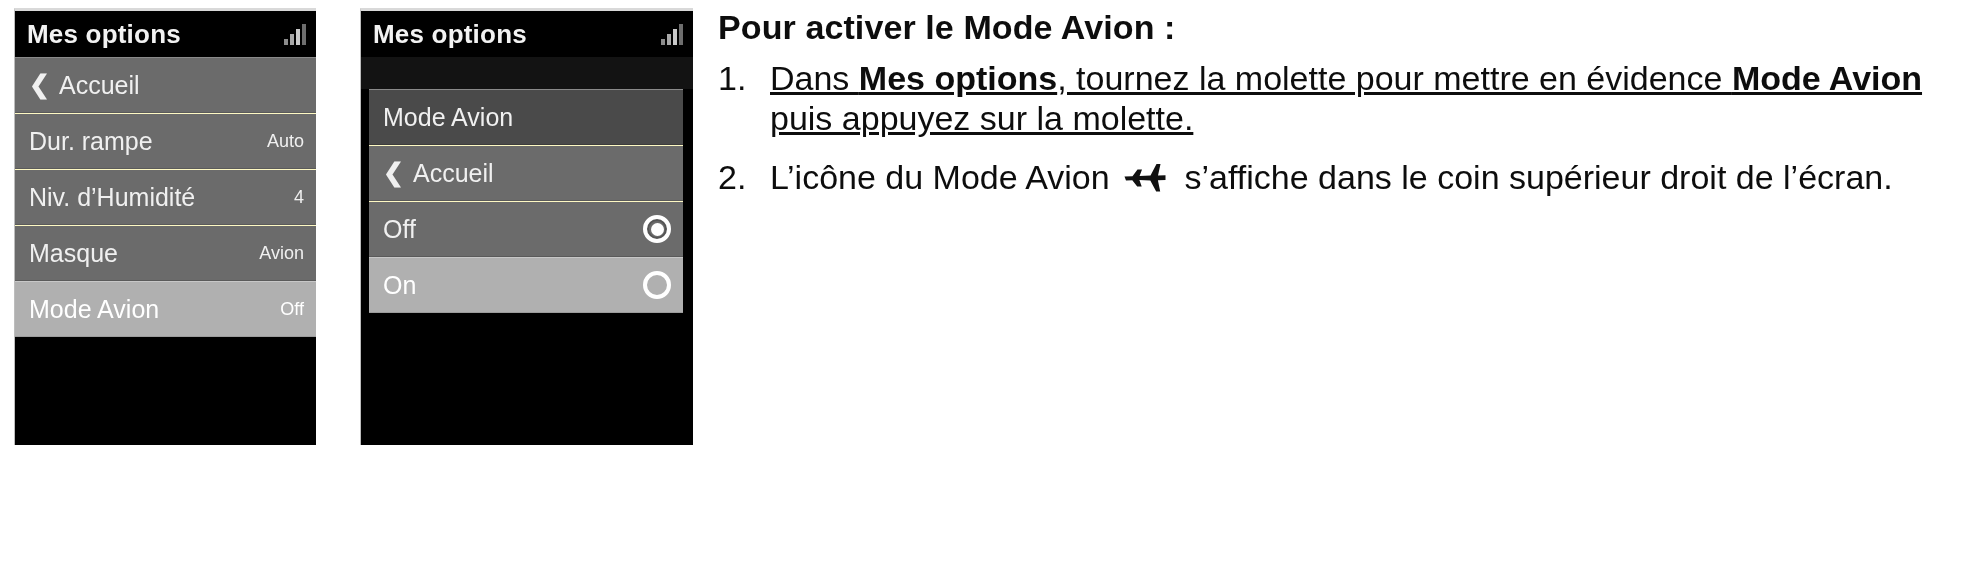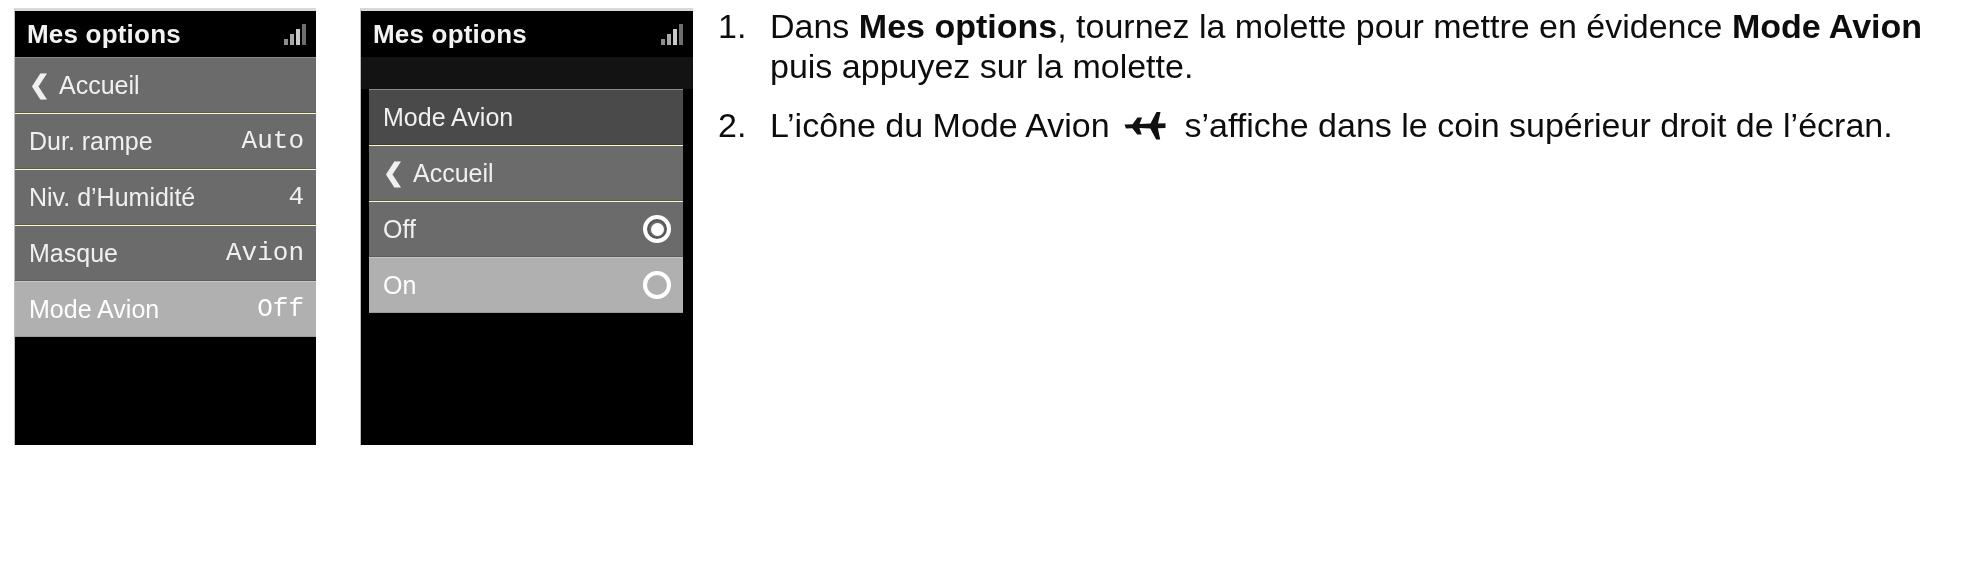--- a/index.html
+++ b/index.html
@@ -98,22 +98,21 @@
     color: #f0f0f0;
     font-size: 25px;
     background: #6b6b6b;
     border-top: 1px solid #fef9c3;
     border-bottom: 1px solid #5a5a5a;
     white-space: nowrap;
   }
   .lcd-row .label { flex: 0 0 auto; }
   .lcd-row .value {
     margin-left: auto;
-    font-size: 26px;
-    font-family: Liberation Mono, monospace;
+    font-size: 18px;
   }
   .lcd-row.header-row {
     background: #6b6b6b;
     border-top: 1px solid #8a8a8a;
   }
   .lcd-row.selected {
     background: #b0b0b0;
     color: #ffffff;
     border-top: 1px solid #c7c7c7;
     border-bottom: 1px solid #9c9c9c;
@@ -200,21 +199,21 @@
     margin-bottom: 6px;
   }
   ol.steps > li .num {
     position: absolute;
     left: 0;
     top: 0;
     width: 40px;
     text-align: left;
     font-size: 34px;
   }
-  .step-text { display: block; }
+  .step-text { display: block; text-decoration: underline; }
   .step-text b { font-weight: bold; }
   .sub-para {
     display: block;
     margin-top: 19px;
   }
   .plane-icon {
     display: inline-block;
     vertical-align: -6px;
     width: 44px;
     height: 34px;
@@ -303,20 +302,21 @@
       <li class="lcd-row selected">
         <span class="label">On</span>
         <span class="radio"></span>
       </li>
 
     </ul>
   </div>
 
   <div class="instructions">
 
+    <div class="instr-heading">Pour activer le Mode Avion :</div>
 
     <ol class="steps">
 
       <li>
         <span class="num">1.</span>
         <span class="step-text"><span>Dans </span><b>Mes options</b><span>, tournez la molette pour mettre en évidence </span><b>Mode Avion</b><span> puis appuyez sur la molette.</span></span>
       </li>
 
       <li>
         <span class="num">2.</span>

